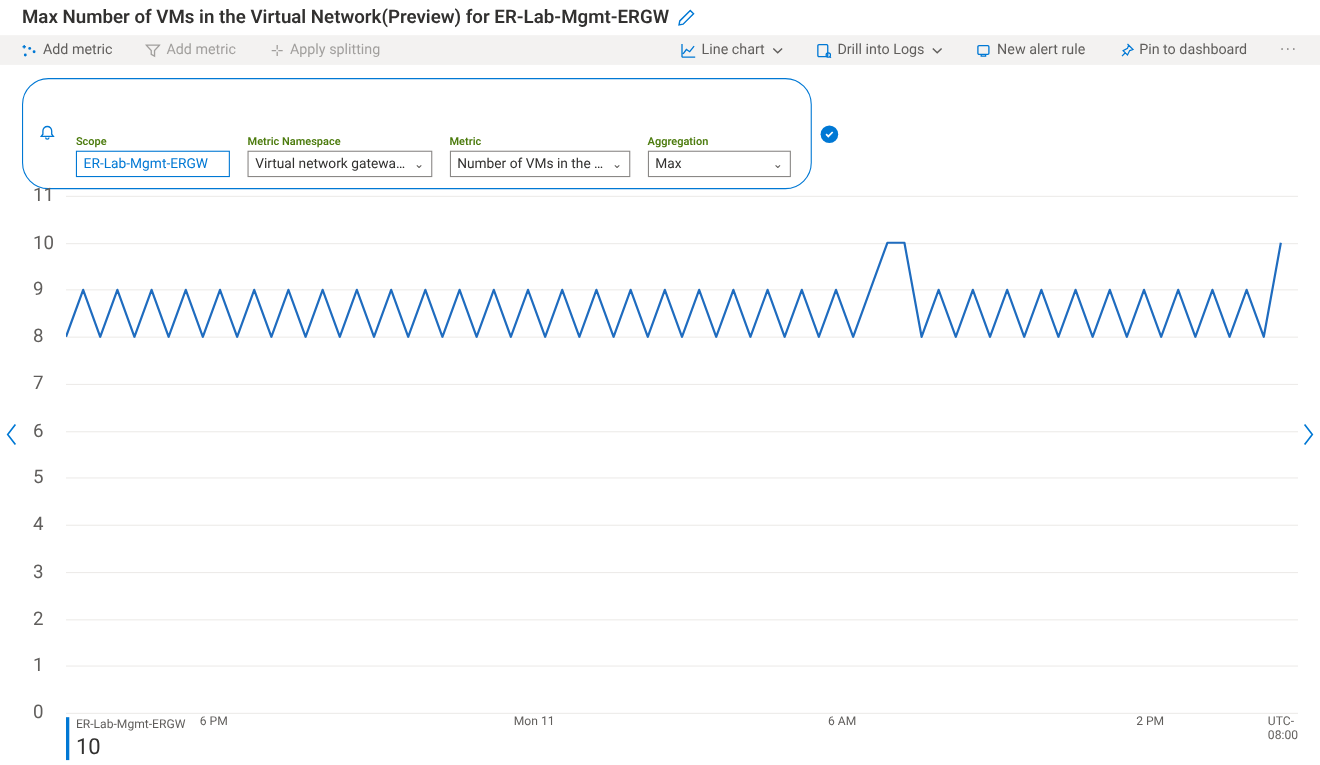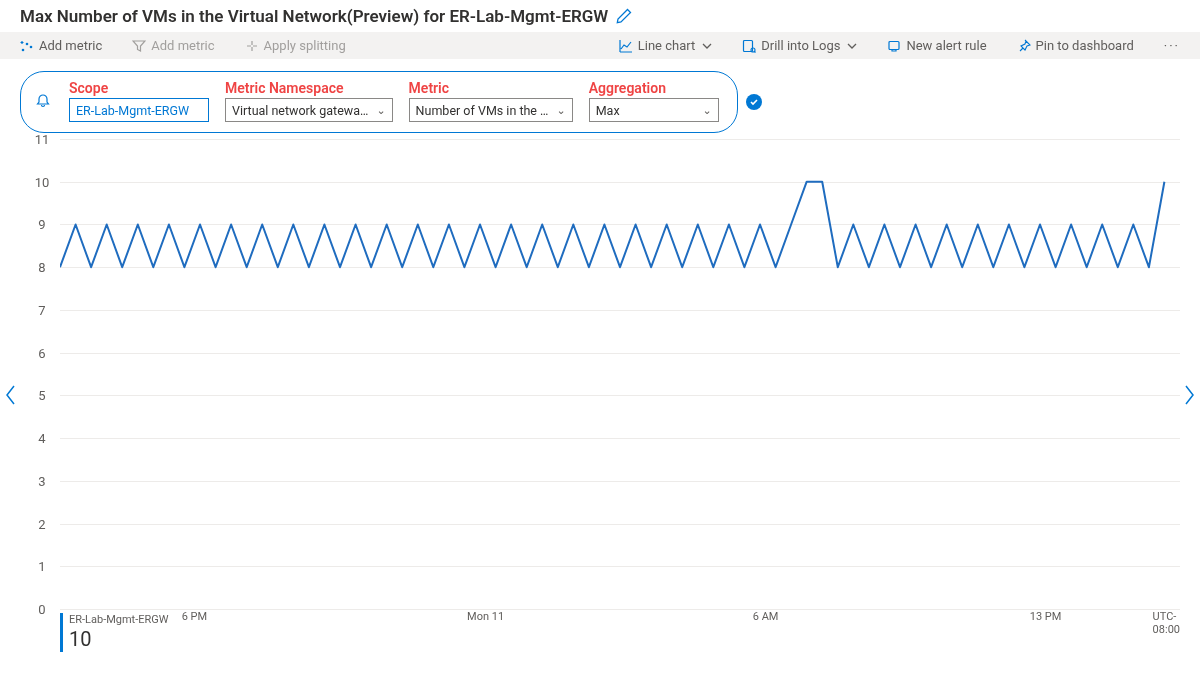--- a/index.html
+++ b/index.html
@@ -54,21 +54,21 @@
     border-radius: 24px;
     padding: 8px 18px 10px 14px;
     position: relative;
   }
   .config-row .bell {
     align-self: center;
     color: #0078d4;
     margin-right: 2px;
   }
   .cfg-field { display: flex; flex-direction: column; gap: 2px; }
-  .cfg-label { font-weight: 600; font-size: 14px; color:#ef4444; }
+  .cfg-label { font-weight: 600; font-size: 10px; color:#4d7c0f;margin-top:44px; }
   .cfg-control {
     border: 1px solid #8a8886;
     background: #fff;
     height: 24px;
     padding: 0 6px;
     display: flex;
     align-items: center;
     justify-content: space-between;
     gap: 8px;
     font-size: 12.5px;
@@ -104,23 +104,23 @@
   }
   .grid-line {
     position: absolute;
     left: 0; right: 0;
     border-top: 1px solid #edebe9;
   }
   .y-tick {
     position: absolute;
     right: calc(100% + 6px);
     transform: translateY(-50%);
-    font-size: 13px;
+    font-size: 17px;
     color: #605e5c;
-    text-align: center;
+    text-align: left;
     width: 24px;
   }
   .x-axis {
     position: absolute;
     left: 40px; right: 0;
     bottom: 42px;
     display: flex;
     font-size: 11px;
     color: #605e5c;
   }
@@ -307,21 +307,21 @@
       <div class="y-tick" style="top: 0px;">11</div>
       <svg width="1120" height="470" viewBox="0 0 1120 470" preserveAspectRatio="none" class="line-path">
         <path d="M 0.0 128.2 L 15.6 85.5 L 31.1 128.2 L 46.7 85.5 L 62.2 128.2 L 77.8 85.5 L 93.3 128.2 L 108.9 85.5 L 124.4 128.2 L 140.0 85.5 L 155.6 128.2 L 171.1 85.5 L 186.7 128.2 L 202.2 85.5 L 217.8 128.2 L 233.3 85.5 L 248.9 128.2 L 264.4 85.5 L 280.0 128.2 L 295.6 85.5 L 311.1 128.2 L 326.7 85.5 L 342.2 128.2 L 357.8 85.5 L 373.3 128.2 L 388.9 85.5 L 404.4 128.2 L 420.0 85.5 L 435.6 128.2 L 451.1 85.5 L 466.7 128.2 L 482.2 85.5 L 497.8 128.2 L 513.3 85.5 L 528.9 128.2 L 544.4 85.5 L 560.0 128.2 L 575.6 85.5 L 591.1 128.2 L 606.7 85.5 L 622.2 128.2 L 637.8 85.5 L 653.3 128.2 L 668.9 85.5 L 684.4 128.2 L 700.0 85.5 L 715.6 128.2 L 731.1 85.5 L 746.7 42.7 L 762.2 42.7 L 777.8 128.2 L 793.3 85.5 L 808.9 128.2 L 824.4 85.5 L 840.0 128.2 L 855.6 85.5 L 871.1 128.2 L 886.7 85.5 L 902.2 128.2 L 917.8 85.5 L 933.3 128.2 L 948.9 85.5 L 964.4 128.2 L 980.0 85.5 L 995.6 128.2 L 1011.1 85.5 L 1026.7 128.2 L 1042.2 85.5 L 1057.8 128.2 L 1073.3 85.5 L 1088.9 128.2 L 1104.4 42.7" fill="none" stroke="#1f6cbf" stroke-width="2" stroke-linejoin="round"></path>
       </svg>
     </div>
 
   <div class="x-axis" id="xaxis">
       <span class="x-tick" style="left: 12%;">6 PM</span>
       <span class="x-tick" style="left: 38%;">Mon 11</span>
       <span class="x-tick" style="left: 63%;">6 AM</span>
-      <span class="x-tick" style="left: 88%;">13 PM</span>
+      <span class="x-tick" style="left: 88%;">2 PM</span>
       <span class="x-tick" style="left: 100%; transform: translateX(-100%);">UTC-08:00</span>
     </div>
 
   <div class="legend">
     <div>ER-Lab-Mgmt-ERGW</div>
     <div class="val">10</div>
   </div>
 </div>
 
 </body></html>

